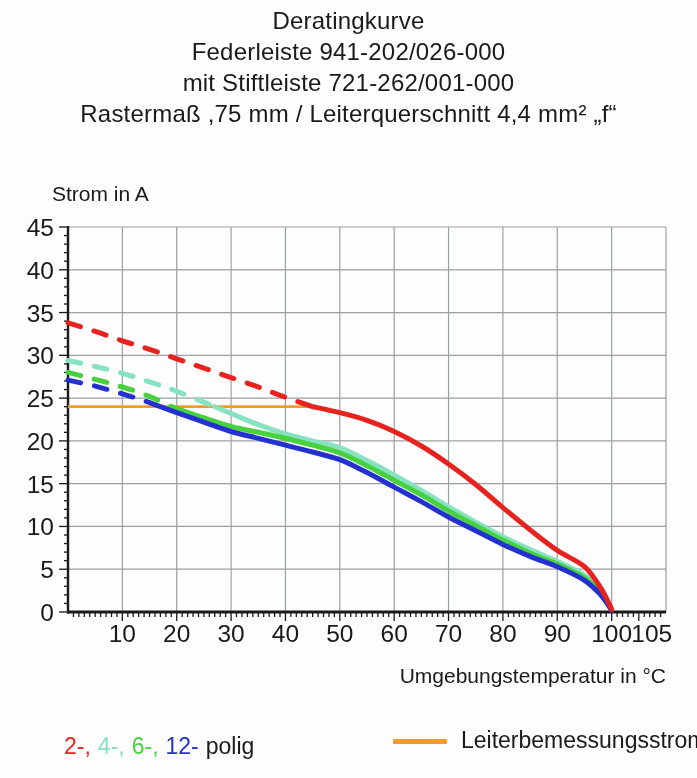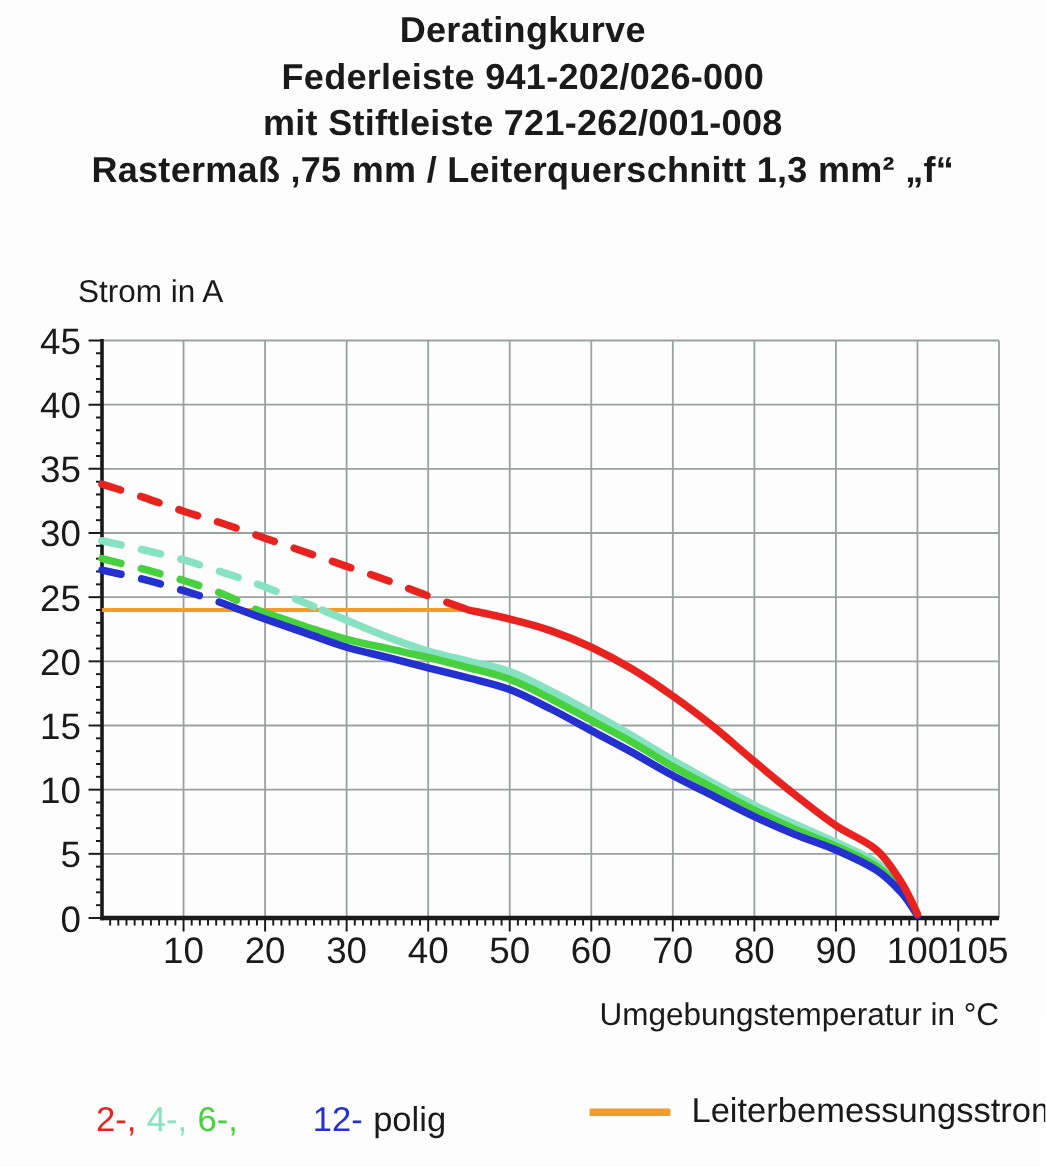--- a/index.html
+++ b/index.html
@@ -2,38 +2,38 @@
 <html><head>
 <meta charset="utf-8">
 <style>
   html,body{margin:0;padding:0;background:#ffffff;}
   .page{
     position:relative;width:697px;height:778px;background:#fdfdfd;
     font-family:"Liberation Sans", sans-serif;color:#1a1a1a;overflow:hidden;
   }
   .titles{
     position:absolute;top:5px;left:0;right:0;text-align:center;
-    font-size:24px;line-height:31px;font-weight:700;letter-spacing:0.2px;
+    font-size:24px;line-height:31px;font-weight:400;letter-spacing:0.2px;
   }
   .chart-svg{position:absolute;left:0;top:180px;}
   .legend-row{position:absolute;left:0;top:727px;width:697px;height:40px;font-size:23px;}
   .poles{position:absolute;left:64px;top:6px;display:flex;gap:7px;align-items:baseline;}
   .rated{position:absolute;left:393px;top:0;display:flex;align-items:center;}
   .swatch{width:54px;height:5px;border-radius:1px;margin-right:14px;margin-top:2px;}
 </style>
 </head>
 <body>
 
 <div class="page">
 
   <div class="titles">
     <div>Deratingkurve</div>
     <div>Federleiste 941-202/026-000</div>
-    <div>mit Stiftleiste 721-262/001-008</div>
-    <div>Rastermaß ,75 mm / Leiterquerschnitt 1,3 mm² „f“</div>
+    <div>mit Stiftleiste 721-262/001-000</div>
+    <div>Rastermaß ,75 mm / Leiterquerschnitt 4,4 mm² „f“</div>
   </div>
 
   <svg class="chart-svg" width="697" height="520" viewBox="0 0 697 520">
       <g stroke="#9aa1a1" stroke-width="1.2">
         <line x1="122.36363636363637" y1="47" x2="122.36363636363637" y2="432"></line>
         <line x1="176.72727272727275" y1="47" x2="176.72727272727275" y2="432"></line>
         <line x1="231.0909090909091" y1="47" x2="231.0909090909091" y2="432"></line>
         <line x1="285.4545454545455" y1="47" x2="285.4545454545455" y2="432"></line>
         <line x1="339.8181818181818" y1="47" x2="339.8181818181818" y2="432"></line>
         <line x1="394.1818181818182" y1="47" x2="394.1818181818182" y2="432"></line>
@@ -247,21 +247,21 @@
       <path d="M160.4,226.7C163.1,227.7 169.5,230.1 176.7,232.7C184.0,235.2 194.8,238.9 203.9,242.1C213.0,245.2 222.0,248.8 231.1,251.5C240.2,254.2 249.2,256.0 258.3,258.3C267.3,260.6 276.4,262.9 285.5,265.2C294.5,267.4 303.6,269.6 312.6,272.0C321.7,274.4 330.8,276.3 339.8,279.7C348.9,283.1 357.9,288.0 367.0,292.5C376.1,297.1 385.1,302.2 394.2,307.1C403.2,311.9 412.3,316.6 421.4,321.6C430.4,326.6 439.5,332.2 448.5,337.0C457.6,341.9 466.7,346.2 475.7,350.7C484.8,355.3 493.8,360.1 502.9,364.4C512.0,368.7 521.0,372.7 530.1,376.4C539.2,380.1 548.2,382.7 557.3,386.7C566.3,390.6 577.2,395.6 584.5,400.3C591.7,405.1 596.7,410.6 600.8,414.9C604.8,419.2 607.1,423.4 608.9,426.0C610.7,428.6 611.2,429.6 611.6,430.3" fill="none" stroke="#2430cf" stroke-width="5" stroke-linecap="round" stroke-linejoin="round"></path>
       <path d="M68.0,142.8C72.5,144.2 86.1,148.4 95.2,151.4C104.2,154.4 113.3,157.8 122.4,160.8C131.4,163.8 140.5,166.3 149.5,169.3C158.6,172.3 167.7,175.6 176.7,178.8C185.8,181.9 194.8,185.0 203.9,188.2C213.0,191.3 222.0,194.4 231.1,197.6C240.2,200.7 249.2,203.7 258.3,207.0C267.3,210.3 276.4,214.0 285.5,217.3C294.5,220.5 308.1,225.1 312.6,226.7" fill="none" stroke="#e8231f" stroke-width="5" stroke-linecap="round" stroke-dasharray="13 14"></path>
       <path d="M312.6,226.7C317.2,227.7 330.8,230.4 339.8,232.7C348.9,234.9 357.9,237.2 367.0,240.4C376.1,243.5 385.1,247.2 394.2,251.5C403.2,255.8 412.3,260.6 421.4,266.0C430.4,271.4 439.5,277.6 448.5,284.0C457.6,290.4 466.7,297.3 475.7,304.5C484.8,311.8 493.8,320.1 502.9,327.6C512.0,335.2 521.0,342.7 530.1,349.9C539.2,357.0 548.2,364.3 557.3,370.4C566.3,376.5 577.2,380.4 584.5,386.7C591.7,392.9 596.7,401.9 600.8,408.0C604.8,414.2 607.1,419.9 608.9,423.4C610.7,427.0 611.2,428.4 611.6,429.4" fill="none" stroke="#e8231f" stroke-width="5" stroke-linecap="round" stroke-linejoin="round"></path>
     </svg>
 
   <div class="legend-row">
     <div class="poles">
       <span style="color: rgb(232, 35, 31);">2-,</span>
       <span style="color: rgb(134, 226, 192);">4-,</span>
       <span style="color: rgb(71, 209, 63);">6-,</span>
-      <span style="color: rgb(36, 48, 207); margin-left: 43px;">12-</span>
+      <span style="color: rgb(36, 48, 207);">12-</span>
       <span>polig</span>
     </div>
     <div class="rated">
       <div class="swatch" style="background: rgb(245, 155, 40);"></div>
       <span>Leiterbemessungsstrom</span>
     </div>
   </div>
 
 </div>
 

